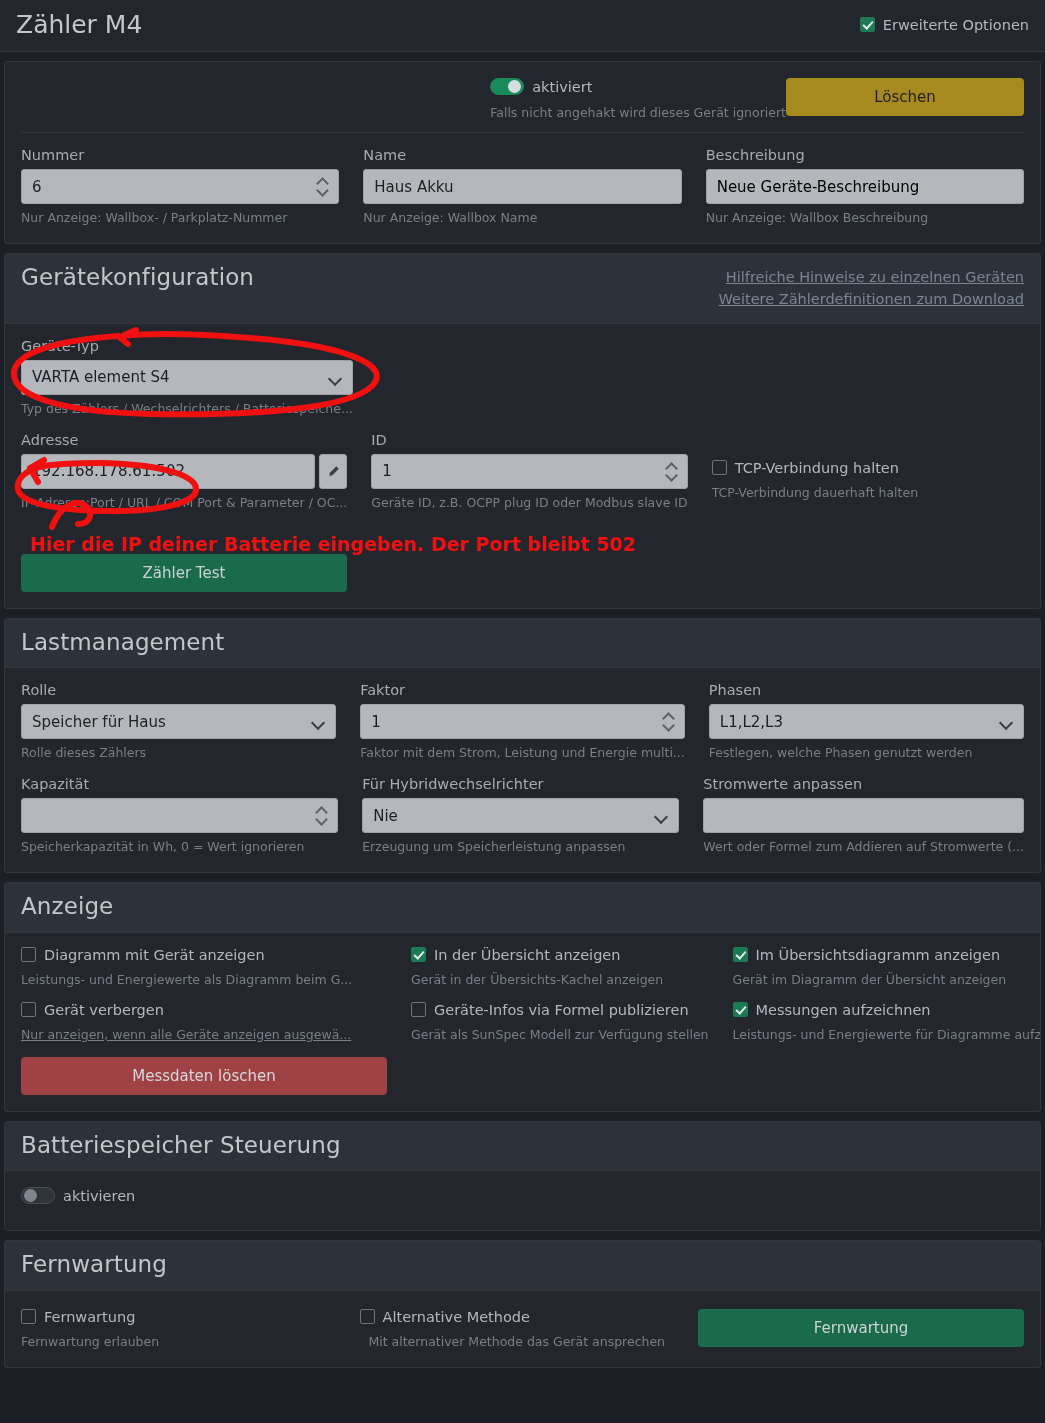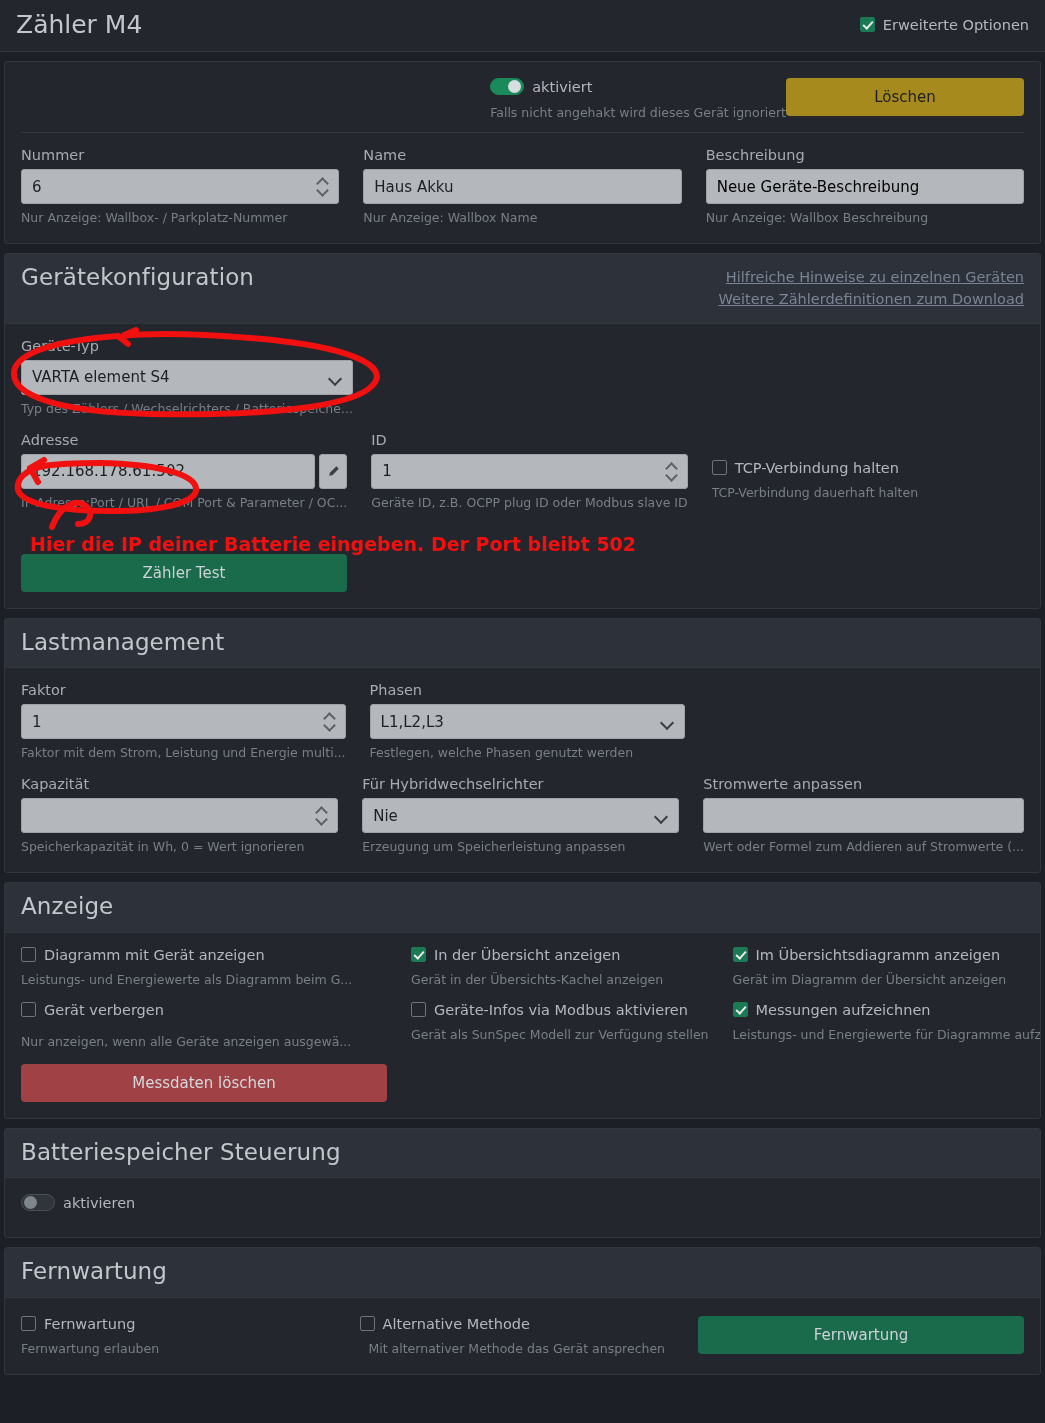--- a/index.html
+++ b/index.html
@@ -274,20 +274,27 @@
   </div>
 </div>
 
 <div class="panel">
   <div class="panel-head">
     <div class="panel-title">Lastmanagement</div>
   </div>
   <div class="panel-body">
     <div class="grid3">
       <div class="field">
+        <label class="f-label">Rolle</label>
+        <div class="sel">
+          <span>Speicher für Haus</span>
+        </div>
+        <span class="f-hint">Rolle dieses Zählers</span>
+      </div>
+      <div class="field">
         <label class="f-label">Faktor</label>
         <div class="inp">
           <span>1</span>
           <span class="spin"></span>
         </div>
         <span class="f-hint">Faktor mit dem Strom, Leistung und Energie multi...</span>
       </div>
       <div class="field">
         <label class="f-label">Phasen</label>
         <div class="sel">
@@ -351,26 +358,26 @@
           <span class="cbx-label">Im Übersichtsdiagramm anzeigen</span>
         </div>
         <span class="f-hint" style="margin-top:9px;">Gerät im Diagramm der Übersicht anzeigen</span>
       </div>
 
       <div class="field" style="margin-top:13px;">
         <div class="cbx-row">
           <span class="cbx"></span>
           <span class="cbx-label">Gerät verbergen</span>
         </div>
-        <span class="f-hint" style="margin-top:16px;">Nur anzeigen, wenn alle Geräte anzeigen ausgewä...</span>
+        <span class="f-hint" style="margin-top:9px;text-decoration:underline;">Nur anzeigen, wenn alle Geräte anzeigen ausgewä...</span>
       </div>
       <div class="field" style="margin-top:13px;">
         <div class="cbx-row">
           <span class="cbx"></span>
-          <span class="cbx-label">Geräte-Infos via Modbus aktivieren</span>
+          <span class="cbx-label">Geräte-Infos via Formel publizieren</span>
         </div>
         <span class="f-hint" style="margin-top:9px;">Gerät als SunSpec Modell zur Verfügung stellen</span>
       </div>
 
       <div class="field" style="margin-top:13px;">
         <div class="cbx-row">
           <span class="cbx on"></span>
           <span class="cbx-label">Messungen aufzeichnen</span>
         </div>
         <span class="f-hint" style="margin-top:9px;">Leistungs- und Energiewerte für Diagramme aufze...</span>

